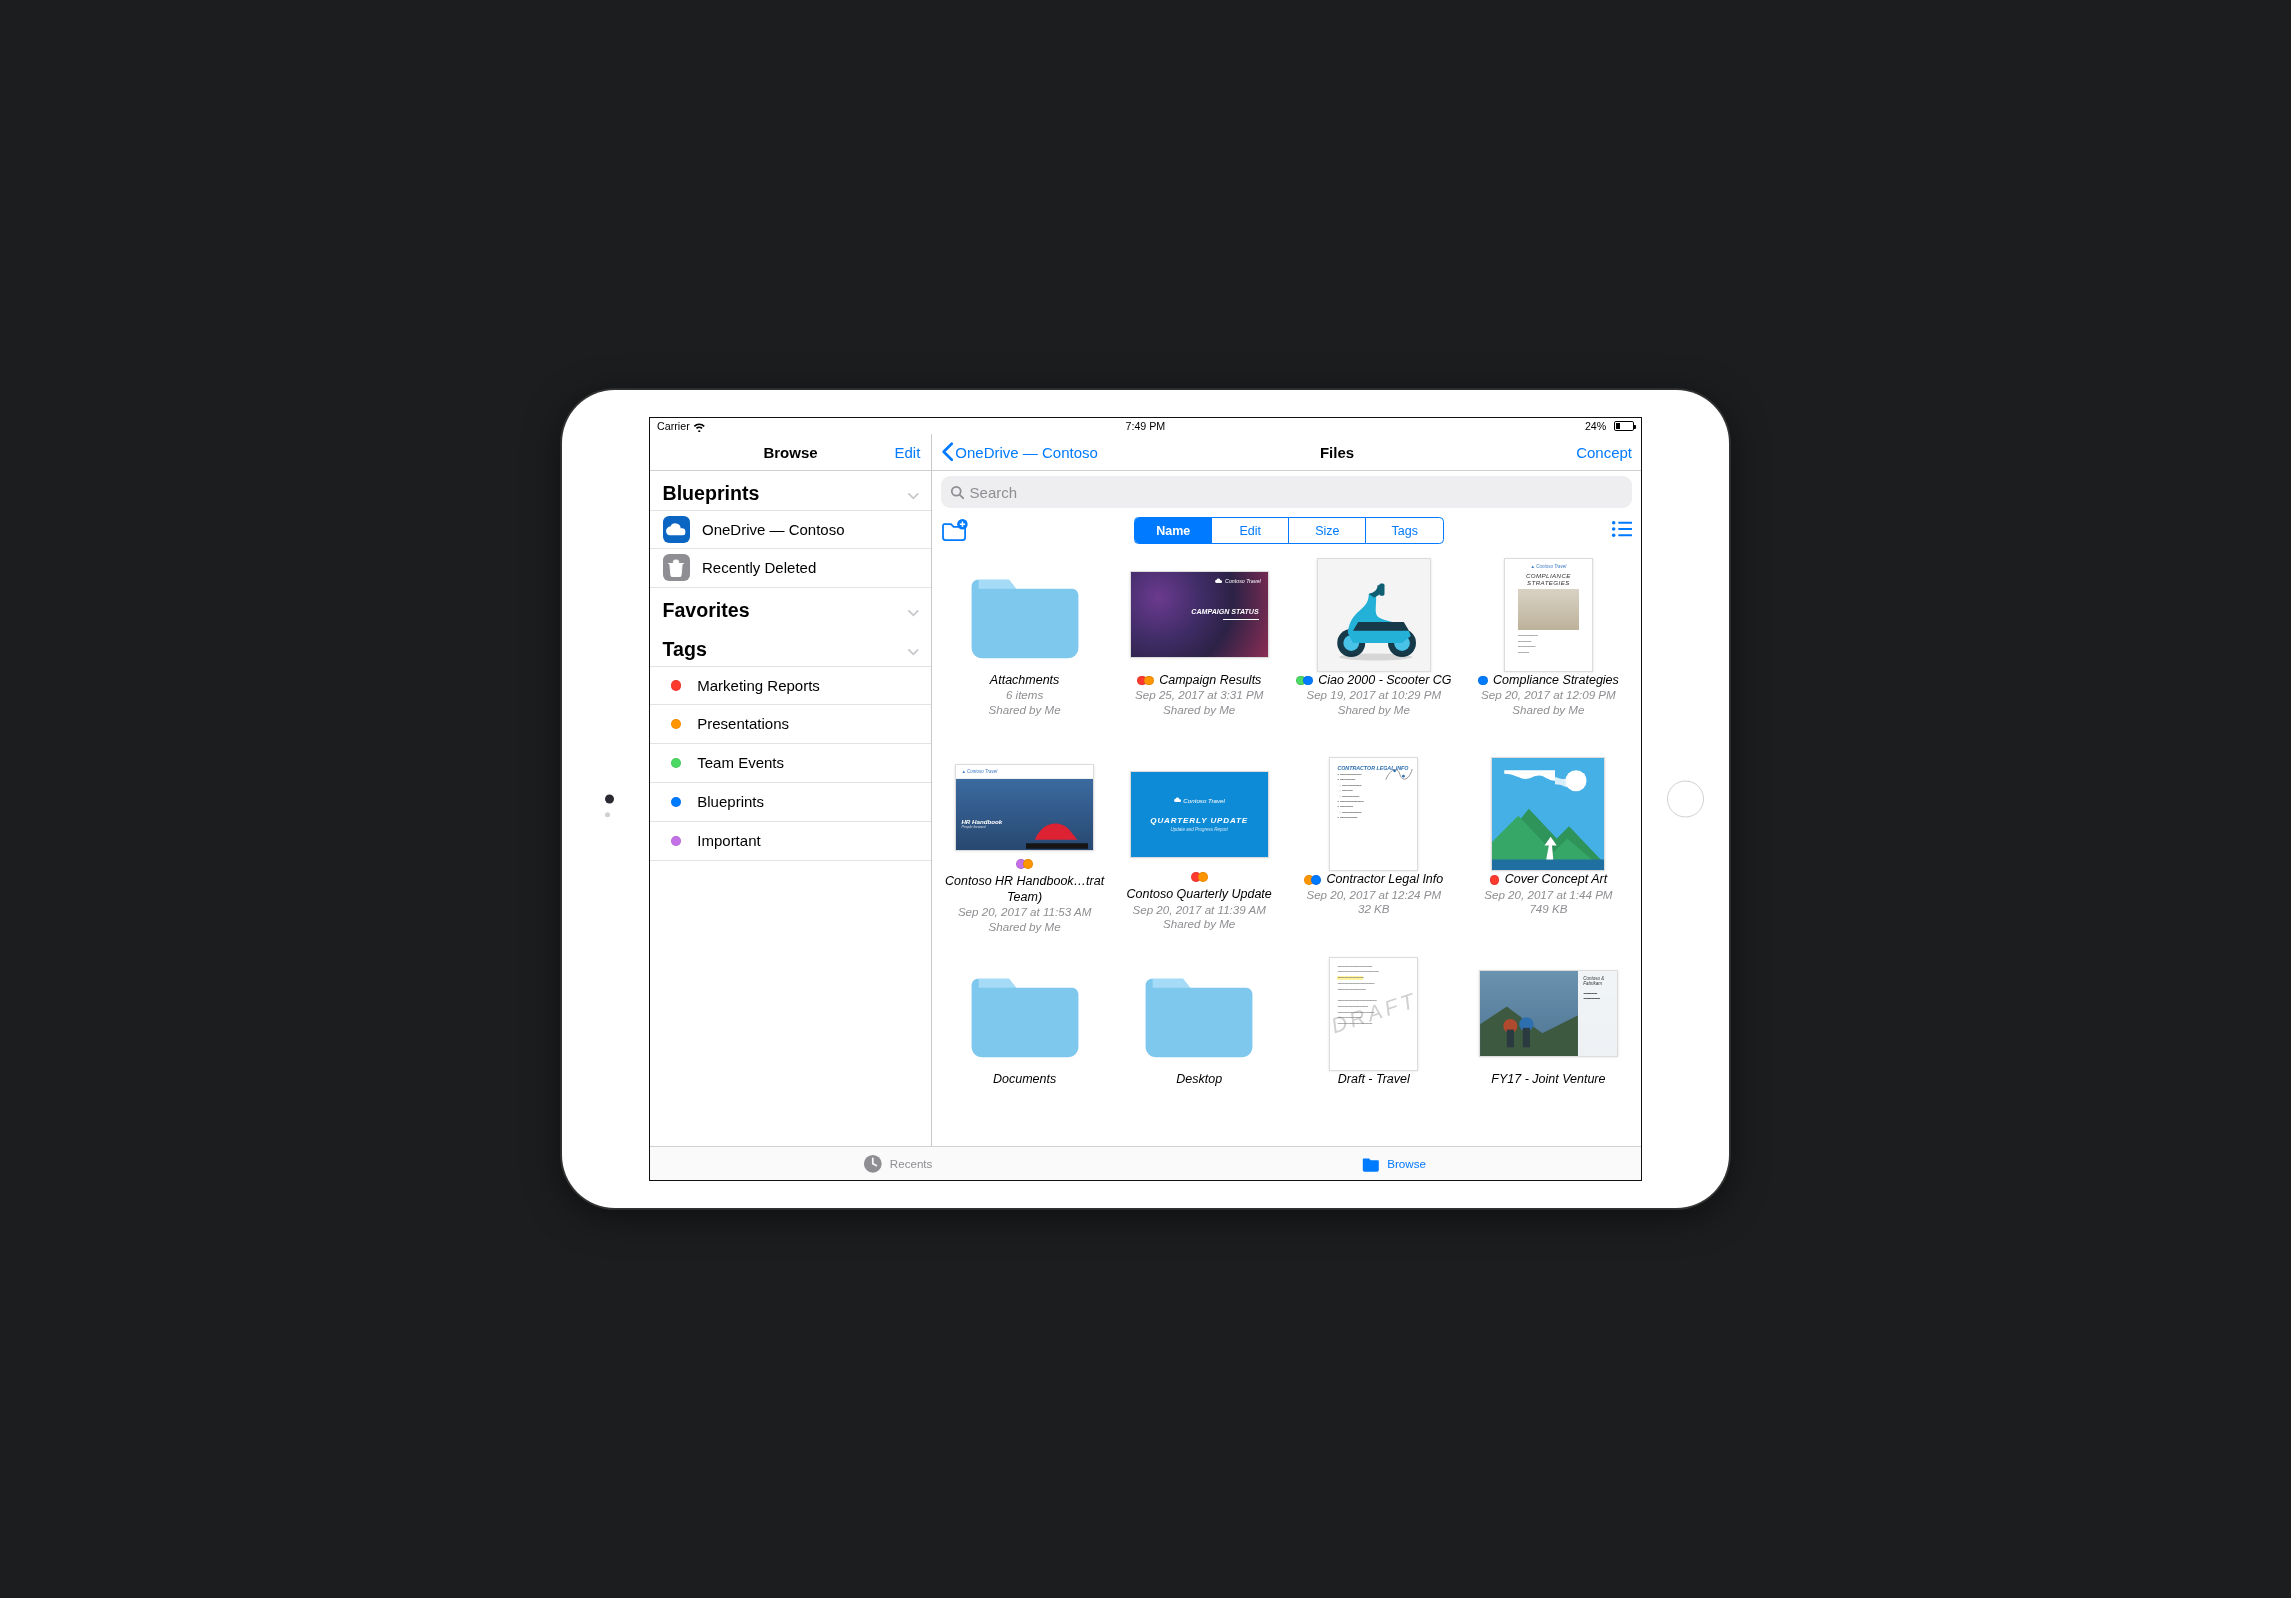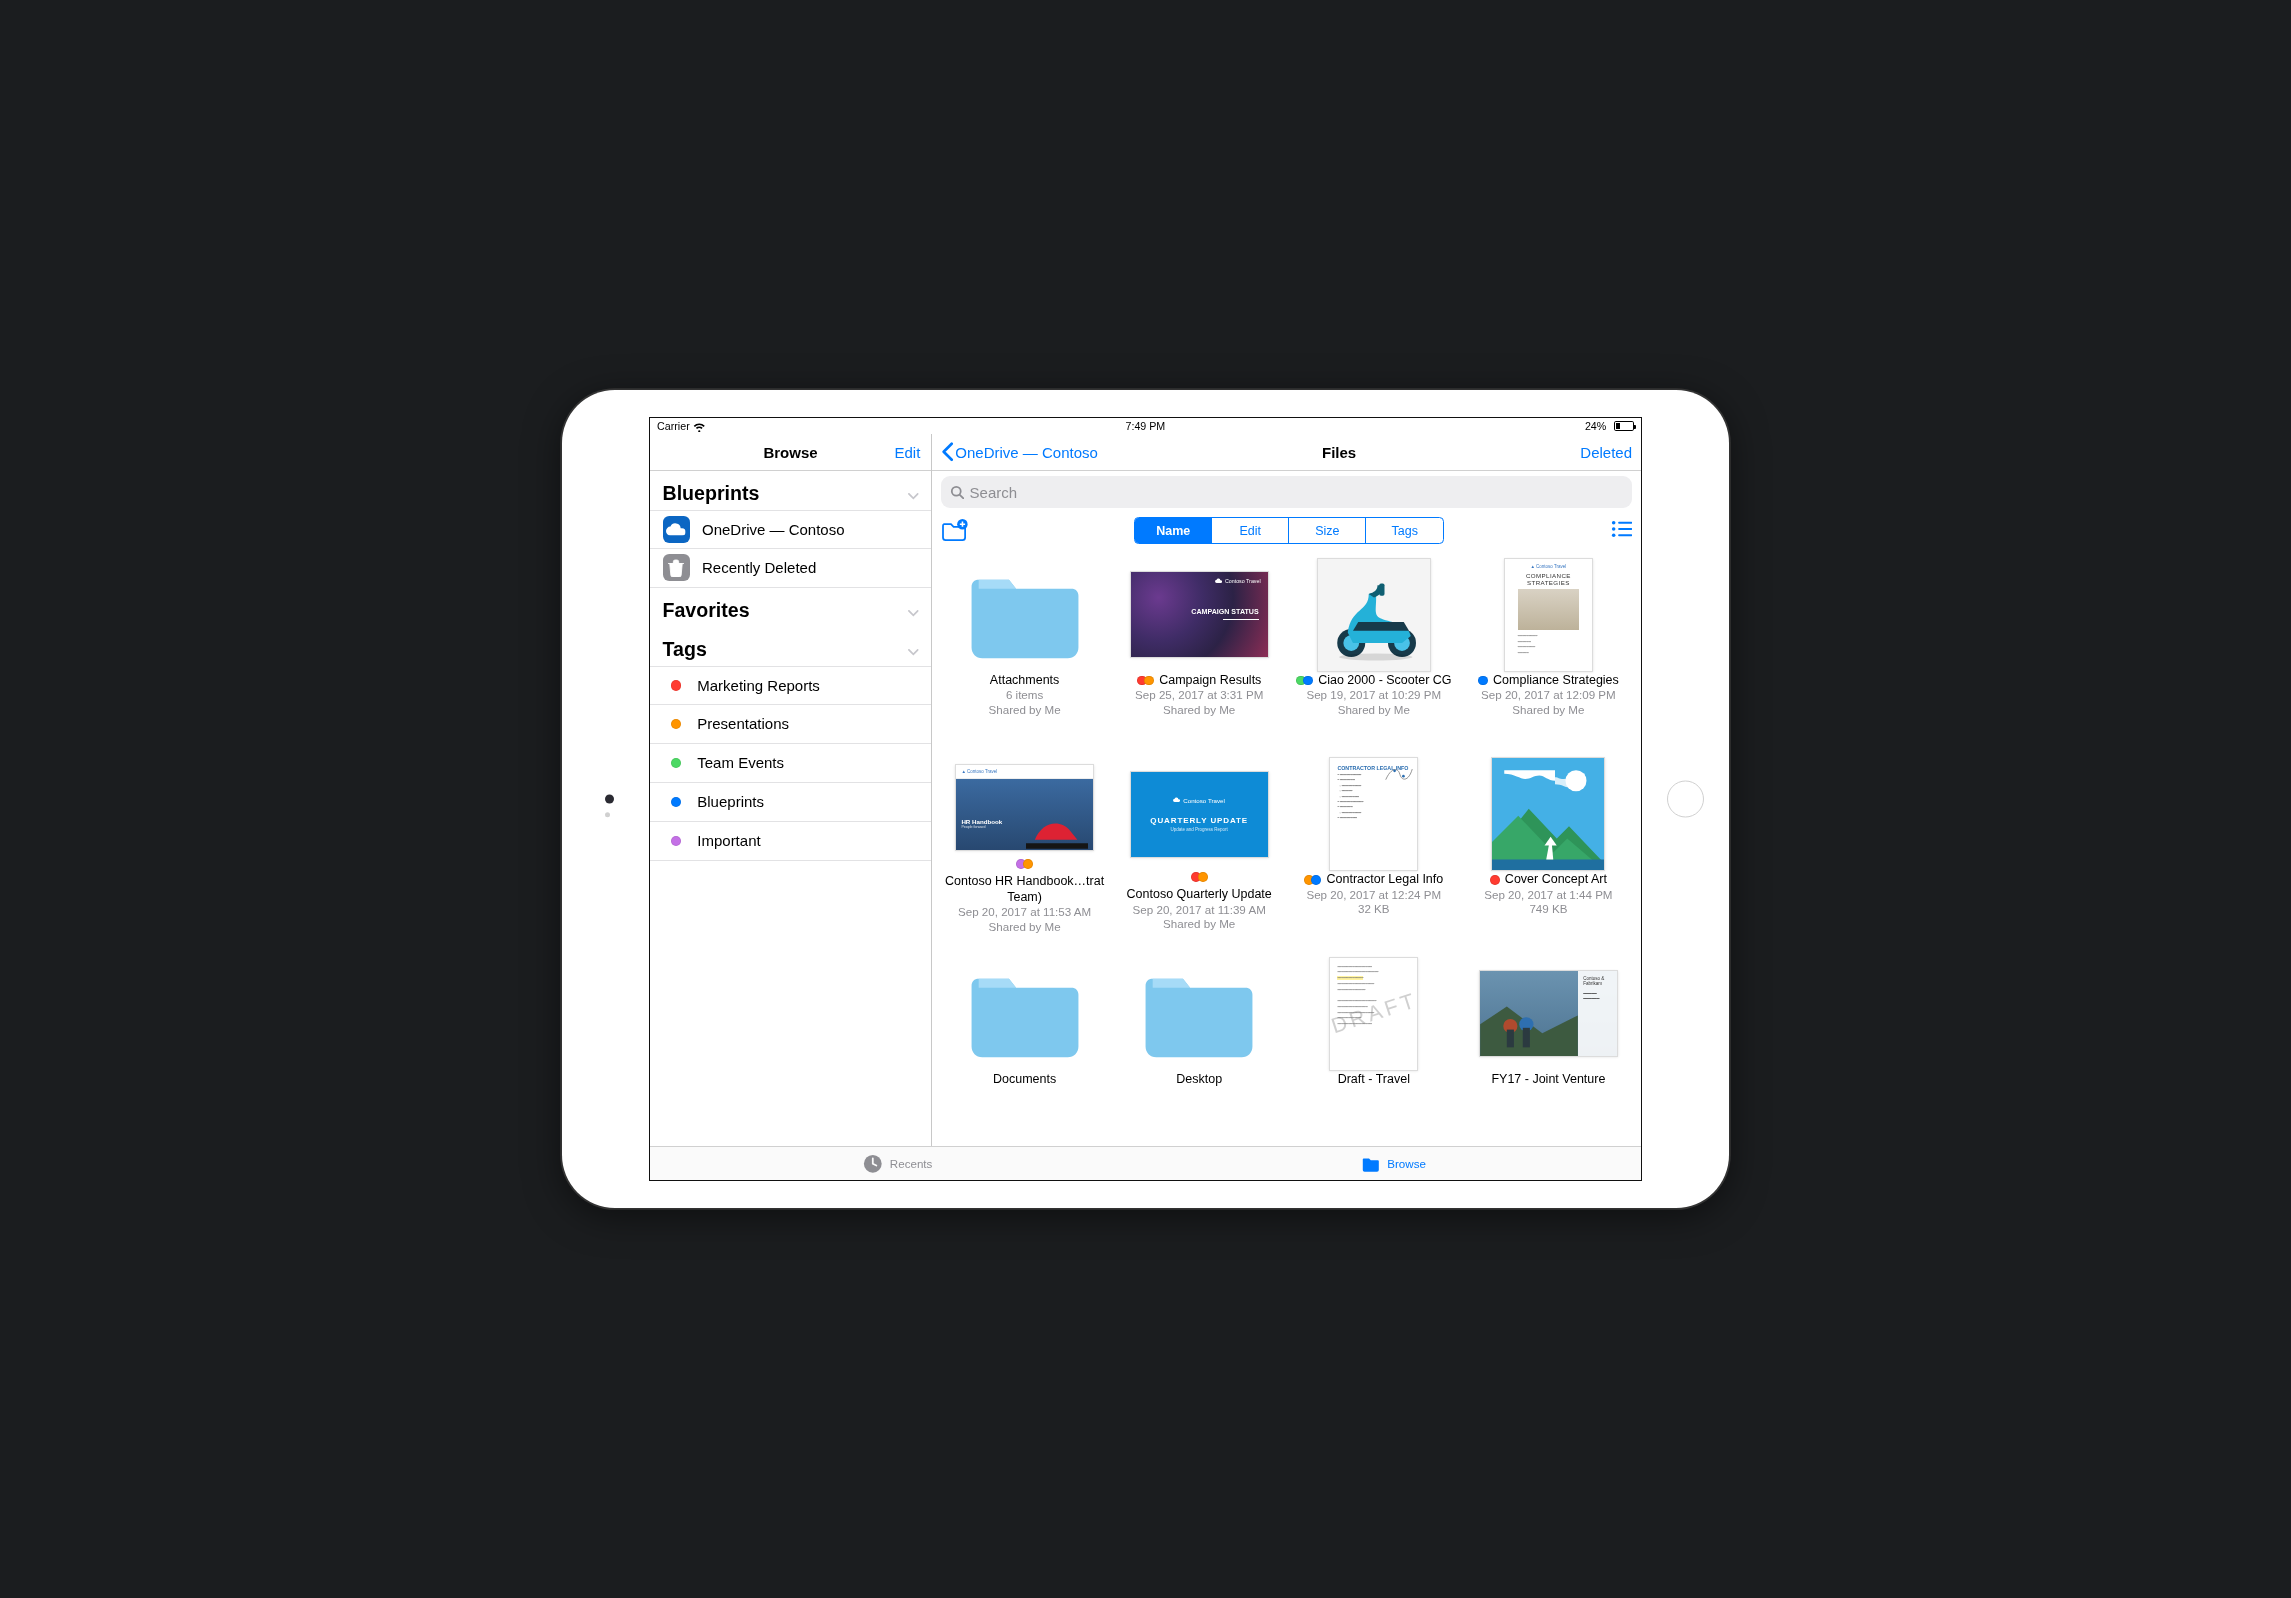--- a/index.html
+++ b/index.html
@@ -46,21 +46,21 @@
   .searchbar svg { width:14.3px; height:14.3px; fill:#8e8e93; }
   .toolbar-row { display:flex; align-items:center; padding:3.6px 9px 9px; }
   .newfolder svg { width:27px; height:23px; }
   .sort-seg { margin:0 auto; display:flex; border:0.9px solid #007aff; border-radius:4.5px; overflow:hidden; height:27px; }
   .seg-item { width:77px; display:flex; align-items:center; justify-content:center; font-size:12.5px; color:#007aff; border-right:0.9px solid #007aff; }
   .seg-item:last-child { border-right:none;}
   .seg-item.active { background:#007aff; color:#fff;font-weight:bold; }
   .viewmode svg { width:21.4px; height:18px; }
   .files-scroll { flex:1; overflow:auto; padding:3.6px 5.3px 0; }
   .grid { display:grid; grid-template-columns:repeat(4, 1fr); column-gap:0; row-gap:21.4px; }
-  .file-card { display:flex; flex-direction:column; align-items:center; height:178px; }
+  .file-card { display:flex; flex-direction:column; align-items:center; height:178px;font-style:italic; }
   .thumb-area { height:116px; display:flex; align-items:center; justify-content:center; }
   .thumb-folder { width:114px; height:91px; }
   .thumb-folder svg { width:100%; height:100%; }
   .thumb-doc { width:89px; height:114px; background:#fff; border:0.9px solid #dcdcdc; box-shadow:0 0.9px 2.7px rgba(0,0,0,.12); position:relative; padding:7.1px; font-size:4.5px; color:#888; overflow:hidden;}
   .thumb-wide { width:139px; height:87px; background:#ccc; border:0.9px solid #dcdcdc; box-shadow:0 0.9px 2.7px rgba(0,0,0,.12); position:relative; overflow:hidden;}
   .thumb-square { width:114px; height:114px; background:#f4f4f4; border:0.9px solid #dcdcdc; box-shadow:0 0.9px 2.7px rgba(0,0,0,.12); position:relative; overflow:hidden; display:flex; align-items:center; justify-content:center;}
   .file-meta { text-align:center; font-size:12.5px; line-height:1.25; max-width:160px; }
   .file-name-line { display:flex; align-items:center; justify-content:center; gap:5.3px; flex-wrap:wrap;}
   .file-name { color:#000;}
   .file-sub { color:#8e8e93; font-size:11.6px;}
@@ -265,21 +265,21 @@
 
       <div class="content">
         <div class="content-header">
           <span class="back">
             <svg viewBox="0 0 14 22" width="12.5" height="19.6">
                 <use href="#sym-back"></use>
               </svg>
             <span>OneDrive — Contoso</span>
           </span>
           <span class="content-title">Files</span>
-          <span class="select">Deleted</span>
+          <span class="select">Concept</span>
         </div>
 
         <div class="searchbar">
           <svg viewBox="0 0 16 16" width="14.3" height="14.3">
               <use href="#sym-search"></use>
             </svg>
           <span>Search</span>
         </div>
 
         <div class="toolbar-row">

